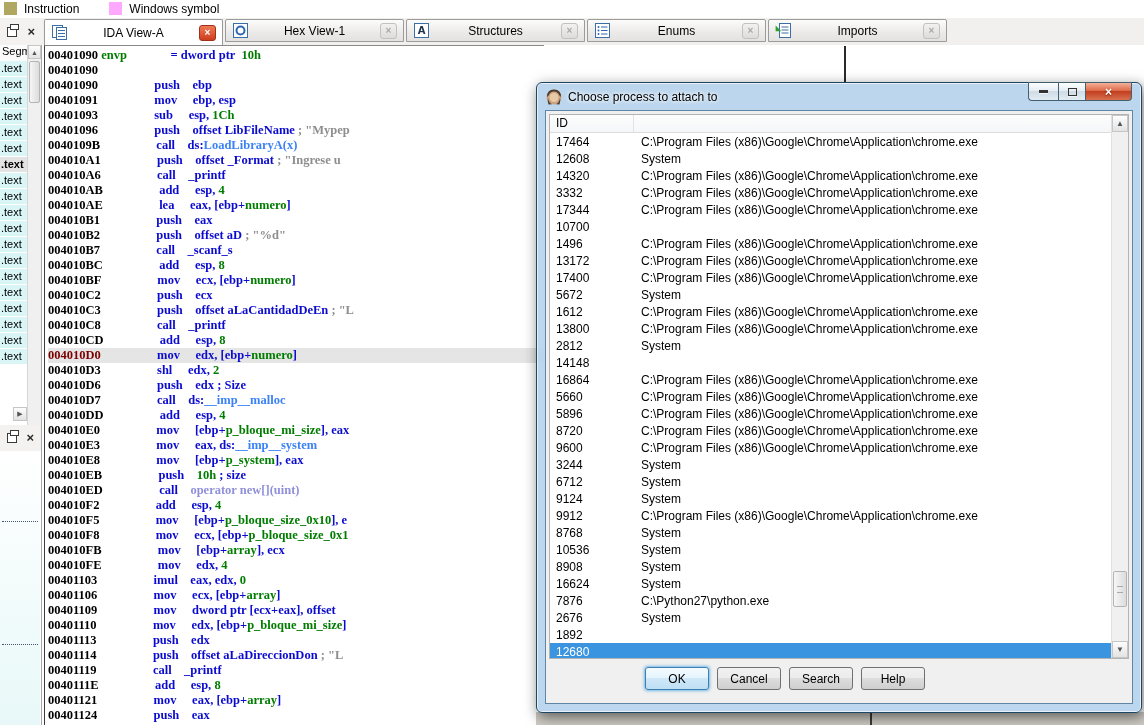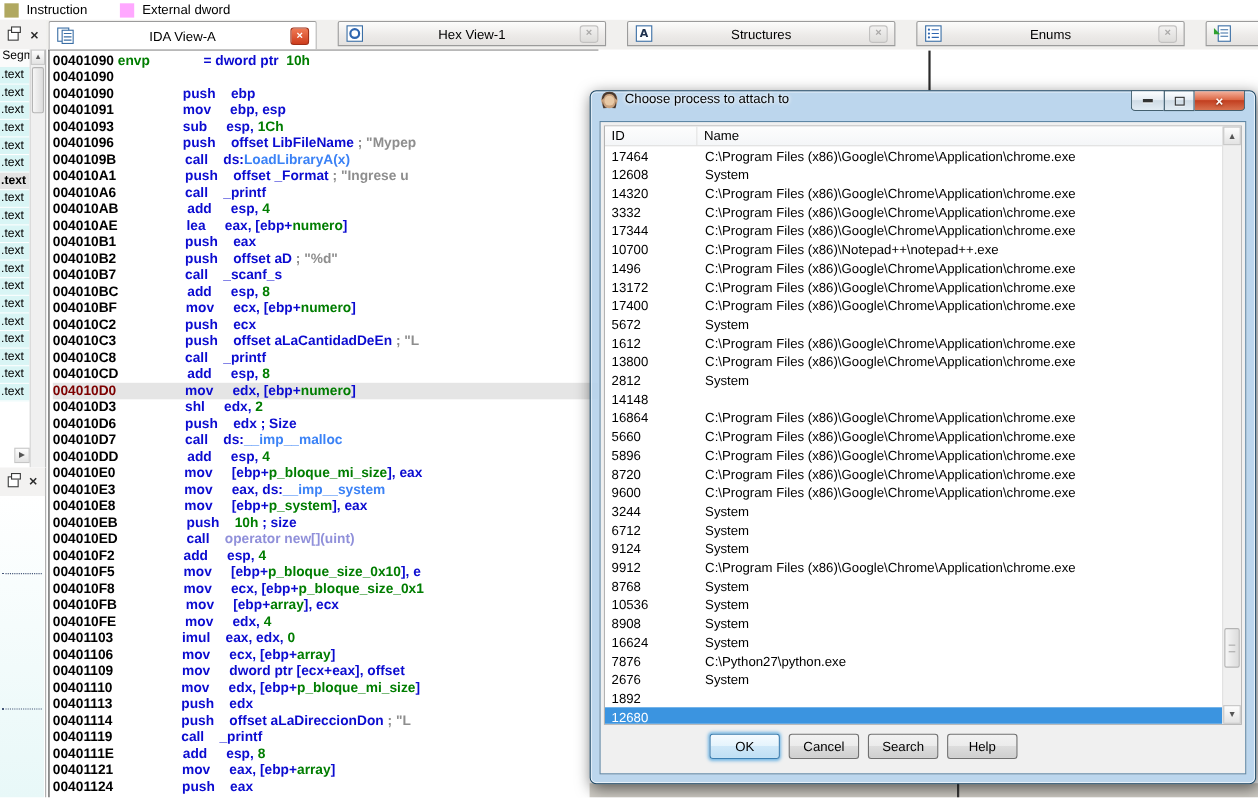--- a/index.html
+++ b/index.html
@@ -2,34 +2,34 @@
 <html><head>
 <meta charset="utf-8">
 <style>
   html,body{margin:0;padding:0}
   body{width:1144px;height:725px;position:relative;background:#fff;overflow:hidden;
        font-family:"Liberation Sans",sans-serif;font-size:12px;color:#000}
 
   
   #legendbar{position:absolute;left:0;top:0;width:1144px;height:18px;background:#fff;
              display:flex;align-items:center;padding-left:4px}
-  .legend-item{display:flex;align-items:flex-end;margin-right:30px;font-size:12px}
+  .legend-item{display:flex;align-items:flex-start;margin-right:30px;font-size:12px}
   .swatch{width:13px;height:13px;margin-right:7px;display:inline-block}
 
   
   #tabbar{position:absolute;left:0;top:18px;width:1144px;height:27px;background:#f1f0ee}
   .panelhdr{background:#f3f2f1;display:flex;align-items:center;justify-content:space-between;
             padding:0 7px;box-sizing:border-box}
   #tl-panelhdr{position:absolute;left:0;top:18px;width:42px;height:27px}
   .flticon{position:relative;width:8px;height:8px;border:1px solid #3a3a3a;background:#fff}
   .flticon:before{content:"";position:absolute;left:2px;top:-4px;width:7px;height:4px;
                   border:1px solid #3a3a3a;background:#fff}
   .xglyph{font-size:13px;font-weight:bold;color:#2a2a2a;line-height:10px}
   #tabs{position:absolute;left:44px;top:19px;height:26px;display:flex}
-  .tab{width:244px;height:23px;margin-right:19px;border:1px solid #9b9b9b;border-bottom:1px solid #9b9b9b;
+  .tab{width:179px;height:23px;margin-right:2px;border:1px solid #9b9b9b;border-bottom:1px solid #9b9b9b;
        border-radius:2px 2px 0 0;background:linear-gradient(#fcfcfb,#eceae8 60%,#e4e2e0);
        display:flex;align-items:center;padding:0 6px;box-sizing:border-box}
   .tab.active{background:#fff;height:26px;border-bottom:0;box-shadow:0 0 0 1px #fff inset}
   .tabicon{width:17px;height:17px;flex:0 0 auto}
   .tab-label{flex:1;text-align:center;font-size:12px;white-space:nowrap;overflow:hidden}
   .tab-close{width:15px;height:14px;flex:0 0 auto;border-radius:3px;text-align:center;
              font-size:10px;line-height:13px;background:linear-gradient(#f2f1f0,#dddcda);
              border:1px solid #c2c1c0;color:#aaa9a8;font-weight:bold}
   .tab.active .tab-close{background:linear-gradient(#f07a55,#cd3d1d);border:1px solid #a03018;color:#fff}
 
@@ -57,38 +57,38 @@
   #ovpanel{position:absolute;left:0;top:425px;width:42px;height:300px;background:#fff;
            border-right:1px solid #a8a8a8;box-sizing:border-box}
   #ov-hdr{height:26px}
   #ov-body{position:absolute;left:0;top:26px;right:1px;bottom:0;
            background:linear-gradient(180deg,#ffffff,#e8f8f8)}
   .dotline{position:absolute;left:2px;right:2px;height:0;border-top:1px dotted #445577}
 
   
   #listing{position:absolute;left:44px;top:45px;width:500px;height:680px;background:#fff;
            border-left:1px solid #3c3c3c;border-top:1px solid #8a8a8a;box-sizing:border-box;
-           overflow:hidden;font-family:Liberation Sans, sans-serif;font-size:12.5px;
+           overflow:hidden;font-family:Liberation Serif, serif;font-size:12.5px;
            font-weight:bold;line-height:15px;white-space:pre;padding:2px 0 0 3px}
   .asm-line{height:15px}
   .asm-line.hl{background:#e5e5e5;width:540px}
   .c-a{color:#000}.c-m{color:#0b0bd0}.c-c{color:#0b0bd0}
   .c-n{color:#007d00}.c-v{color:#007d00}
   .c-s{color:#8e8e8e}.c-i{color:#3b82f6}.c-d{color:#9090da}
   .hl .c-a{color:#7d0000}
 
   #edge-line{position:absolute;left:844px;top:46px;width:2px;height:36px;background:#2a2a2a}
   #bottomstrip{position:absolute;left:536px;top:712px;width:608px;height:13px;background:#cfccc5}
   #bottomstrip .vline{position:absolute;left:334px;top:0;width:2px;height:13px;background:#3a3a3a}
 
   
   #dialog{position:absolute;left:536px;top:82px;width:606px;height:631px;box-sizing:border-box;
           background:rgba(183,211,236,0.93);border:1px solid #1e4662;border-radius:6px;
           box-shadow:2px 4px 14px rgba(0,0,0,.55), inset 0 0 0 1px rgba(255,255,255,.65)}
-  #titlebar{height:27px;display:flex;padding-left:9px;font-size:12px;
+  #titlebar{height:27px;display:flex;align-items:center;padding-left:9px;font-size:12px;
             text-shadow:0 0 4px #fff,0 0 4px #fff;white-space:nowrap}
   #ida-icon{width:16px;height:16px;margin-right:6px;flex:0 0 auto}
   #capbtns{position:absolute;top:-1px;right:9px;display:flex;height:19px}
   .cap{border:1px solid #44606f;box-sizing:border-box;display:flex;align-items:center;justify-content:center;
        background:linear-gradient(#fdfeff,#e6edf3 45%,#cfdbe5 50%,#e2ecf4)}
   .cap.min{width:30px;border-radius:0 0 0 4px;border-right:0}
   .cap.max{width:28px}
   .cap.close{width:46px;border-radius:0 0 4px 0;border-left:0;color:#fff;font-weight:bold;font-size:12px;
              background:linear-gradient(#f3b09b,#dd6a48 45%,#c23f20 50%,#d8714f);text-shadow:0 1px 2px #7a2812}
   .minbar{width:9px;height:3px;background:#333;box-shadow:0 1px 0 rgba(255,255,255,.7)}
@@ -127,21 +127,21 @@
 </head>
 <body>
 
 <div id="legendbar">
     <span class="legend-item">
       <span class="swatch" style="background: rgb(176, 168, 96);"></span>
       <span>Instruction</span>
     </span>
     <span class="legend-item">
       <span class="swatch" style="background: rgb(255, 168, 255);"></span>
-      <span>External dword</span>
+      <span>Windows symbol</span>
     </span>
   </div>
 
 <div id="tabbar"></div>
 <div id="tl-panelhdr" class="panelhdr">
   <span class="flticon"></span>
   <span class="xglyph">×</span>
 </div>
 <div id="tabs">
     <div class="tab active">
@@ -263,21 +263,20 @@
       <span class="cap max">
           <span class="maxbox"></span>
         </span>
       <span class="cap close">×</span>
     </span>
   </div>
   <div id="client">
     <div id="plistbox">
       <div id="phdr">
         <span class="phdr-cell phdr-id">ID</span>
-        <span class="phdr-cell phdr-name">Name</span>
       </div>
       <div id="plist">
           <div class="prow">
             <span class="pid">17464</span>
             <span class="pname">C:\Program Files (x86)\Google\Chrome\Application\chrome.exe</span>
           </div>
           <div class="prow">
             <span class="pid">12608</span>
             <span class="pname">System</span>
           </div>
@@ -288,21 +287,20 @@
           <div class="prow">
             <span class="pid">3332</span>
             <span class="pname">C:\Program Files (x86)\Google\Chrome\Application\chrome.exe</span>
           </div>
           <div class="prow">
             <span class="pid">17344</span>
             <span class="pname">C:\Program Files (x86)\Google\Chrome\Application\chrome.exe</span>
           </div>
           <div class="prow">
             <span class="pid">10700</span>
-            <span class="pname">C:\Program Files (x86)\Notepad++\notepad++.exe</span>
           </div>
           <div class="prow">
             <span class="pid">1496</span>
             <span class="pname">C:\Program Files (x86)\Google\Chrome\Application\chrome.exe</span>
           </div>
           <div class="prow">
             <span class="pid">13172</span>
             <span class="pname">C:\Program Files (x86)\Google\Chrome\Application\chrome.exe</span>
           </div>
           <div class="prow">

